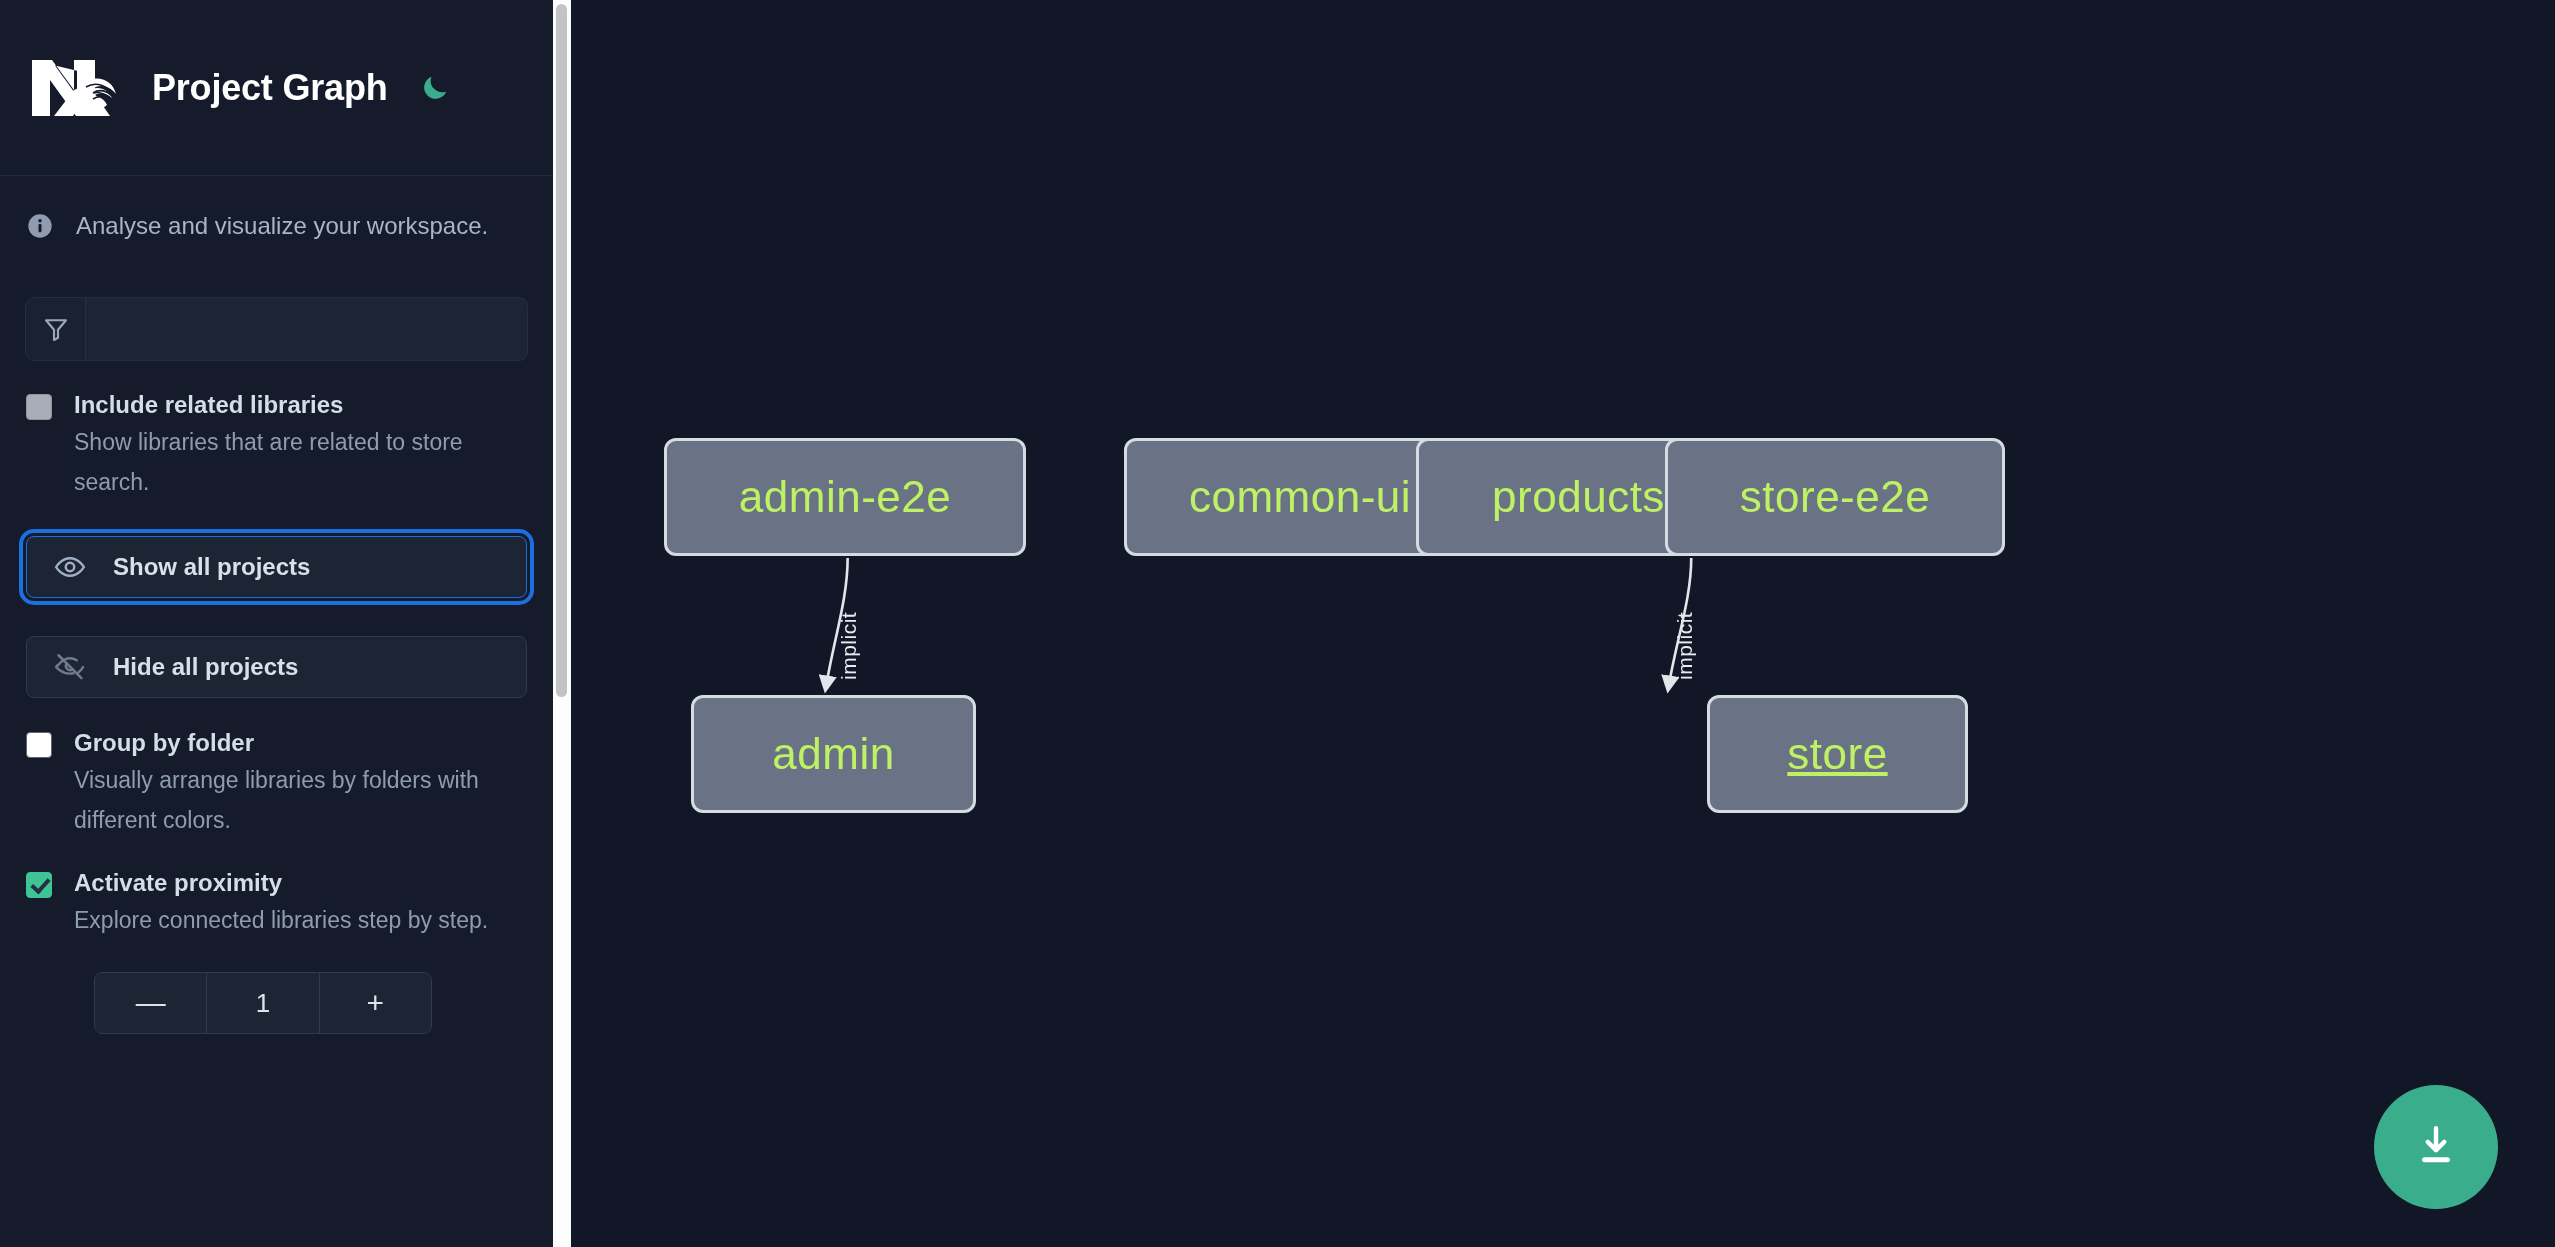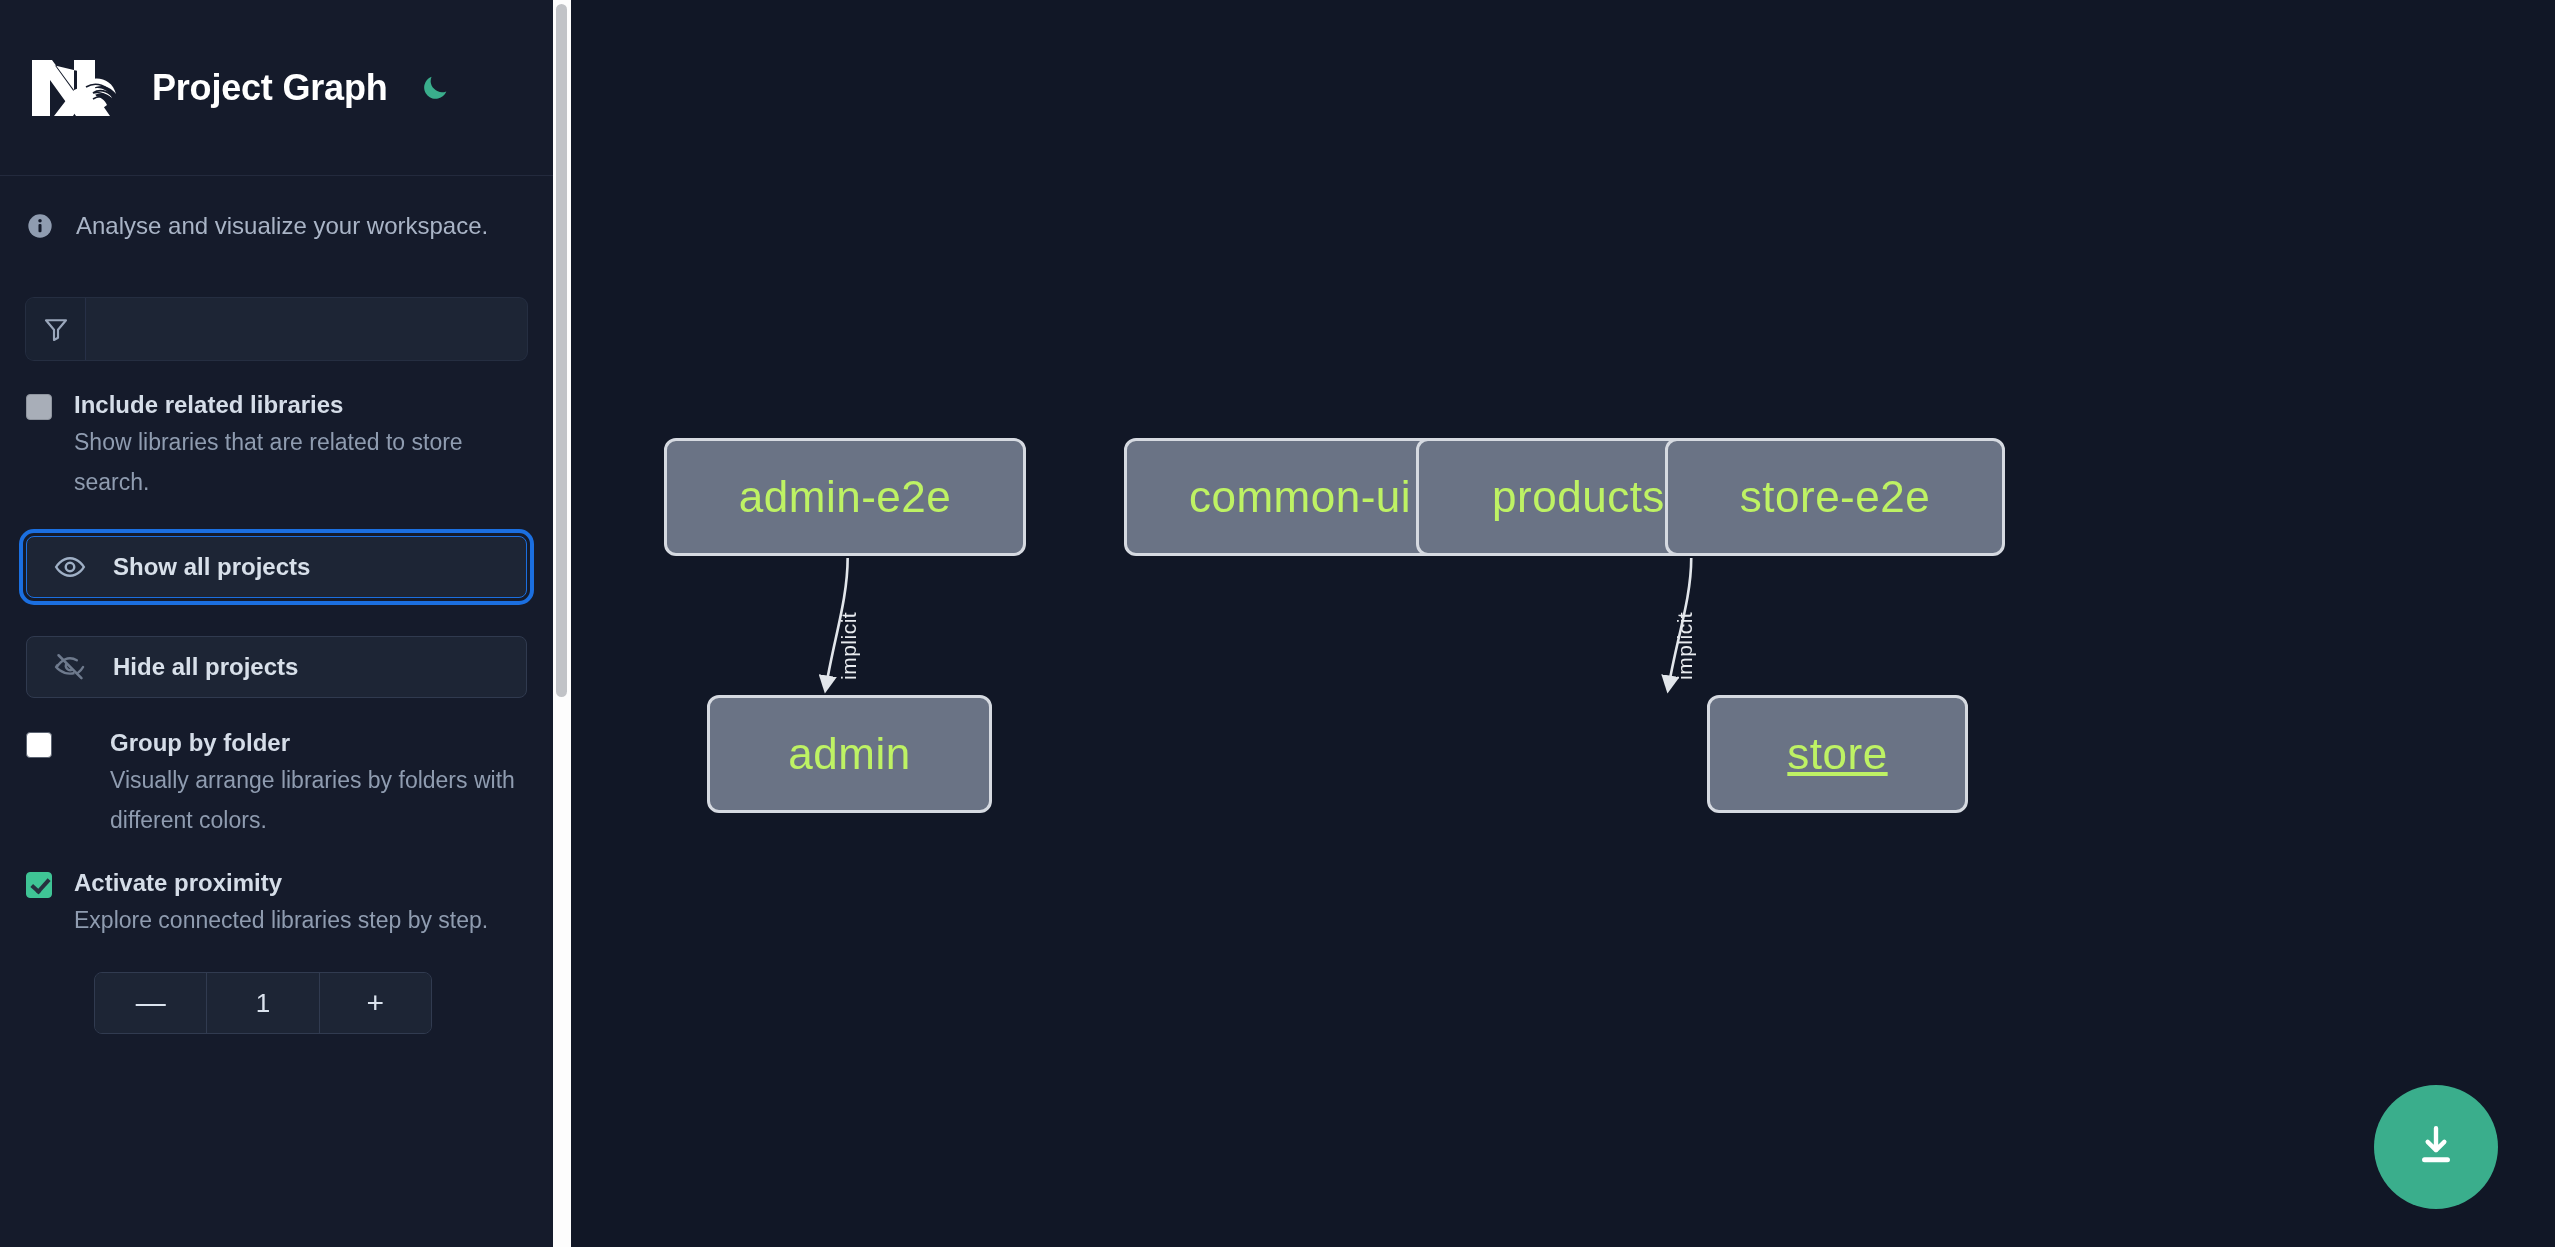--- a/index.html
+++ b/index.html
@@ -364,21 +364,21 @@
             <path d="M3 5.2c-0.9 0.9-1.4 1.8-1.4 1.8S5.3 12 12 12c1.2 0 2.3-0.2 3.3-0.5" fill="none" stroke="#6e7a8d" stroke-width="1.8" transform="translate(0,5)"></path>
             <path d="M2.2 12S5.9 5.4 12 5.4c2 0 3.7 0.7 5.1 1.6M21.8 12s-1.3 2.4-3.7 4.2" fill="none" stroke="#6e7a8d" stroke-width="1.8" stroke-linecap="round"></path>
             <path d="M9.4 9.5a3.2 3.2 0 0 0 4.4 4.4" fill="none" stroke="#6e7a8d" stroke-width="1.8"></path>
             <line x1="3.4" y1="3.2" x2="20.6" y2="20.4" stroke="#6e7a8d" stroke-width="1.9" stroke-linecap="round"></line>
           </svg>
         </span>
         <span>Hide all projects</span>
       </button>
     </div>
 
-    <div class="option-block" style="gap:36px;">
+    <div class="option-block" style="">
       <span class="cb unchecked"></span>
       <div class="option-text">
         <div class="option-title">Group by folder</div>
         <div class="option-desc">Visually arrange libraries by folders with different colors.</div>
       </div>
     </div>
 
     <div class="option-block" style="margin-top:26px;">
       <span class="cb checked"></span>
       <div class="option-text">
@@ -419,21 +419,21 @@
     </div>
 
     <div class="node" style="left:863px; top:438px; width:325px; height:118px;">
       <span>products</span>
     </div>
 
     <div class="node" style="left:1112px; top:438px; width:340px; height:118px;">
       <span>store-e2e</span>
     </div>
 
-    <div class="node" style="left:154px; top:695px; width:285px; height:118px;">
+    <div class="node" style="left:138px; top:695px; width:285px; height:118px;">
       <span>admin</span>
     </div>
 
     <div class="node" style="left:1154px; top:695px; width:261px; height:118px;text-decoration:underline;">
       <span>store</span>
     </div>
 
     <span class="edge-label" style="left:284px; top:680px;">implicit</span>
     <span class="edge-label" style="left:1120px; top:680px;">implicit</span>
 

